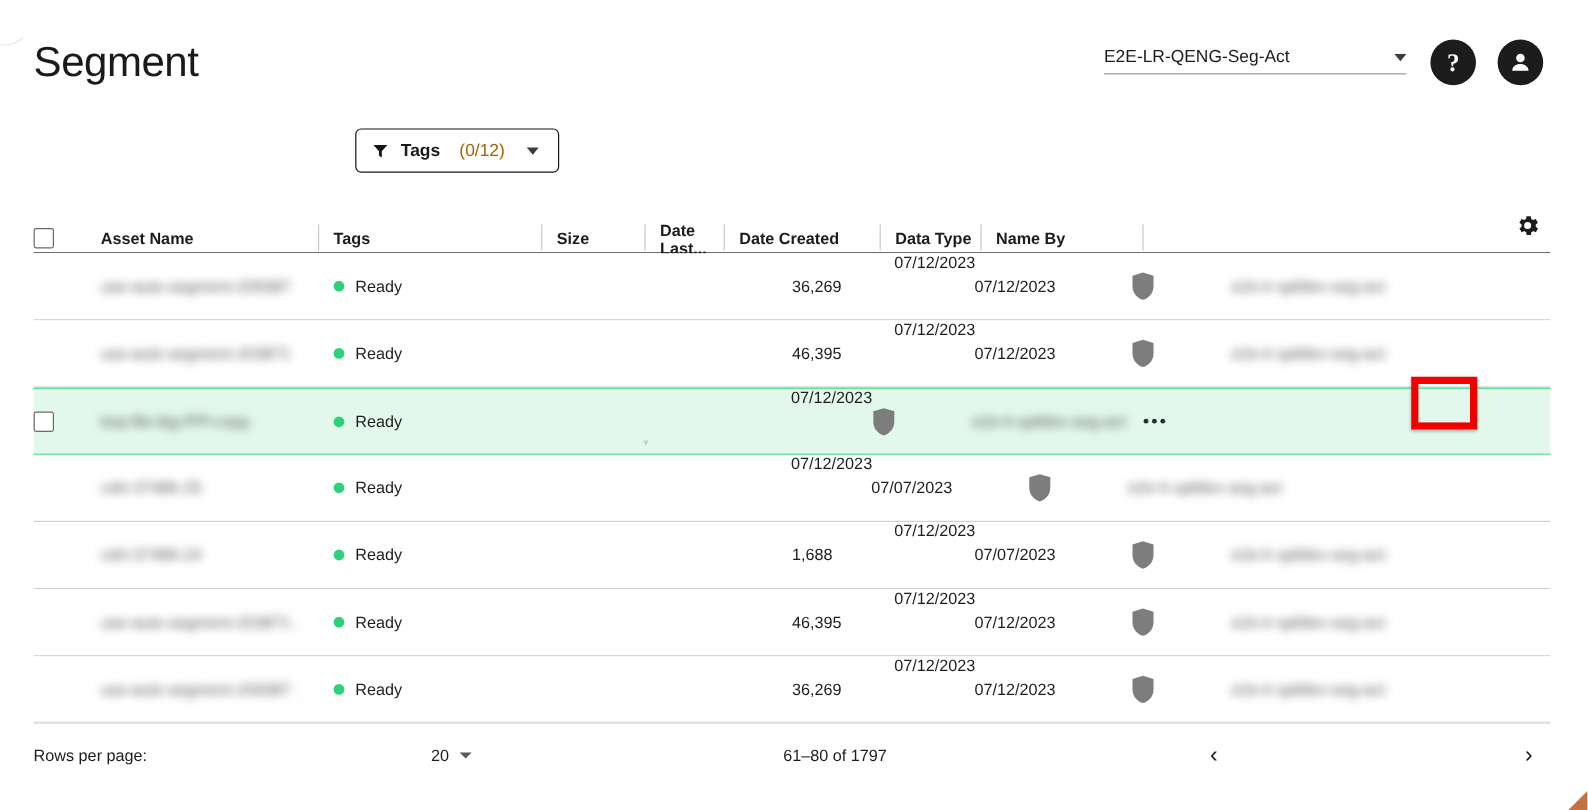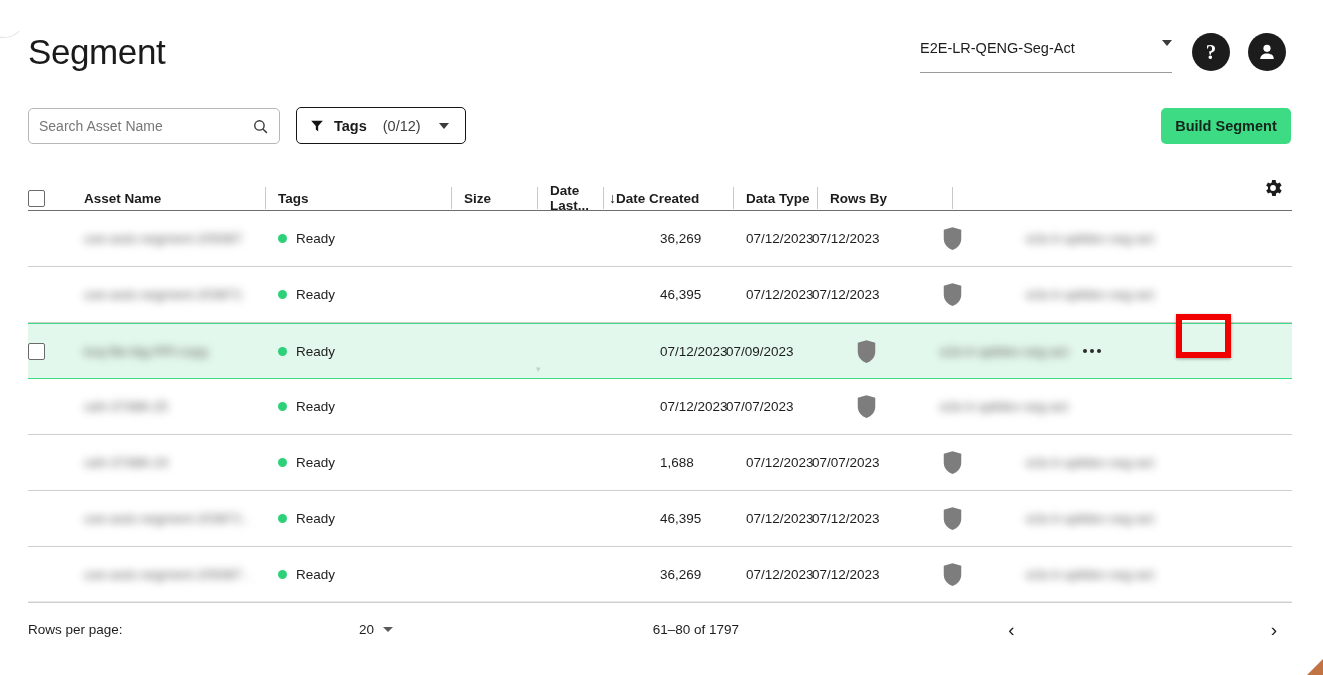--- a/index.html
+++ b/index.html
@@ -26,22 +26,22 @@
     opacity: .85;
   }
 
   
   .page-title {
     position: absolute; left: 28px; top: 32px;
     font-size: 35px; font-weight: 400; letter-spacing: -0.4px; color: #1a1a1a;
   }
   .account-select {
     position: absolute; left: 920px; top: 40px; width: 252px;
-    border-bottom: 1px solid #9a9a9a; padding-bottom: 16px;
-    display: flex; align-items: flex-start; justify-content: space-between;
+    border-bottom: 1px solid #9a9a9a; padding-bottom: 5px;
+    display: flex; align-items: center; justify-content: space-between;
     cursor: pointer;
   }
   .account-select .val { font-size: 14.5px; color: #1c1c1c; }
   .caret-down {
     width: 0; height: 0; border-left: 5.5px solid transparent;
     border-right: 5.5px solid transparent; border-top: 6px solid #3c3c3c;
   }
   .round-btn {
     position: absolute; top: 33px; width: 38px; height: 38px; border-radius: 50%;
     background: #1c1c1c; display:flex; align-items:center; justify-content:center;
@@ -64,21 +64,21 @@
     border: none; outline: none; flex: 1; font-size: 14px;
     font-family: "Liberation Sans", sans-serif; color: #333; background: transparent;
   }
   .search-box input::placeholder { color: #777; }
   .tags-btn {
     position: absolute; left: 296px; top: 107px; height: 37px; min-width: 170px;
     border: 1.6px solid #161616; border-radius: 5px; background: #fff;
     display: flex; align-items: center; gap: 10px; padding: 0 13px; cursor: pointer;
   }
   .tags-btn .lbl { font-size: 14.5px; font-weight: 700; color:#1a1a1a; }
-  .tags-btn .cnt { font-size: 14.5px; color:#404040; margin-left: 6px; }
+  .tags-btn .cnt { font-size: 14.5px; color:#a16207; margin-left: 6px; }
   .tags-btn .cd  { margin-left: 8px; }
   .build-btn {
     position: absolute; left: 1161px; top: 108px; width: 130px; height: 36px;
     background: #3ddc84; border: none; border-radius: 5px;
     font-size: 14.5px; font-weight: 700; color: #14251c; cursor: pointer;
     font-family: "Liberation Sans", sans-serif;
   }
 
   
   .table { position: absolute; left: 28px; top: 166px; width: 1264px; }
@@ -91,21 +91,21 @@
     display:flex; align-items:center; height: 26px; position: relative; margin-top: 20px;
   }
   .th .sep {
     position:absolute; left: -13px; top: 2px; bottom: 2px; width: 1px; background:#c9c9c9;
   }
   .c-check { width: 56px; display:flex; align-items:center; }
   .c-name  { width: 194px; }
   .c-status{ width: 196px; }
   .c-tags  { width: 186px; }
   .c-size  { width: 86px; }
-  .c-dlast { width: 66px; }
+  .c-dlast { width: 66px; flex-direction: column; }
   .c-dcre  { width: 130px; }
   .c-dtype { width: 84px; }
   .c-owner { width: 135px; }
   .c-act   { width: 100px; }
 
   .chk {
     width: 17px; height: 17px; border: 1.6px solid #6a6a6a; border-radius: 2px;
     background: #fff; cursor: pointer;
   }
   .sort-arrow { margin-left: 6px; font-size: 14px; color:#1c1c1c; line-height: 1; }
@@ -185,38 +185,30 @@
     <span class="q">?</span>
   </div>
 
   <div class="round-btn user">
     <svg width="22" height="22" viewBox="0 0 24 24">
       <circle cx="12" cy="8" r="3.9" fill="#ffffff"></circle>
       <path d="M4.6 19.5c0-3.9 3.4-6 7.4-6s7.4 2.1 7.4 6z" fill="#ffffff"></path>
     </svg>
   </div>
 
-  <div class="search-box">
-    <input type="text" placeholder="Search Asset Name" style="">
-    <svg width="17" height="17" viewBox="0 0 24 24" fill="none" stroke="#3a3a3a" stroke-width="2">
-      <circle cx="10.5" cy="10.5" r="6.6"></circle>
-        <line x1="15.4" y1="15.4" x2="21" y2="21"></line>
-    </svg>
-  </div>
 
   <div class="tags-btn">
     <svg width="14" height="14" viewBox="0 0 24 24">
       <path d="M2 3h20l-8 9.2V21l-4-2.4v-6.4z" fill="#141414"></path>
     </svg>
     <span class="lbl">Tags</span>
     <span class="cnt">(0/12)</span>
     <span class="caret-down cd"></span>
   </div>
 
-  <button class="build-btn">Build Segment</button>
 
   <div class="table">
 
     <div class="thead">
       <div class="th c-check">
         <span class="chk"></span>
       </div>
       <div class="th c-name">Asset Name</div>
       <div class="th c-tags">
           <span class="sep"></span>
@@ -234,21 +226,21 @@
       <div class="th c-dcre">
           <span class="sep"></span>
           <span>Date Created</span>
         </div>
       <div class="th c-dtype">
           <span class="sep"></span>
           <span>Data Type</span>
         </div>
       <div class="th c-owner">
           <span class="sep"></span>
-          <span>Rows By</span>
+          <span>Name By</span>
         </div>
       <div class="th c-act">
           <span class="sep"></span>
         </div>
       <svg class="gear" width="22" height="22" viewBox="0 0 24 24">
         <path fill="#1c1c1c" d="M19.4 13a7.6 7.6 0 0 0 0-2l2-1.6-2-3.4-2.4 1a7.5 7.5 0 0 0-1.7-1l-.4-2.6h-3.9l-.4 2.6c-.6.2-1.2.6-1.7 1l-2.4-1-2 3.4L6.6 11a7.6 7.6 0 0 0 0 2l-2 1.6 2 3.4 2.4-1c.5.4 1.1.8 1.7 1l.4 2.6h3.9l.4-2.6c.6-.2 1.2-.6 1.7-1l2.4 1 2-3.4zM12 15.2A3.2 3.2 0 1 1 12 8.8a3.2 3.2 0 0 1 0 6.4z"></path>
       </svg>
     </div>
 
     <div class="rows" id="rows">
@@ -323,23 +315,20 @@
           </div>
           <div class="cell c-status">
             <span class="status-dot"></span>
             <span>Ready</span>
           </div>
           <div class="cell c-tags">
             <span></span>
           </div>
           <div class="cell c-dlast">
             <span>07/12/2023</span>
-          </div>
-          <div class="cell c-dcre">
-            <span>07/09/2023</span>
           </div>
           <div class="cell c-dtype">
             <svg class="shield" width="21" height="25" viewBox="0 0 24 28">
               <path fill="#7d7d7d" d="M12 1 22 4v10c0 7-5 11.5-10 13C7 25.5 2 21 2 14V4z"></path>
             </svg>
           </div>
           <div class="cell c-owner">
             <span class="blur-text">e2e-lr-qafdev-seg-act</span>
           </div>
           <div class="cell c-act">

